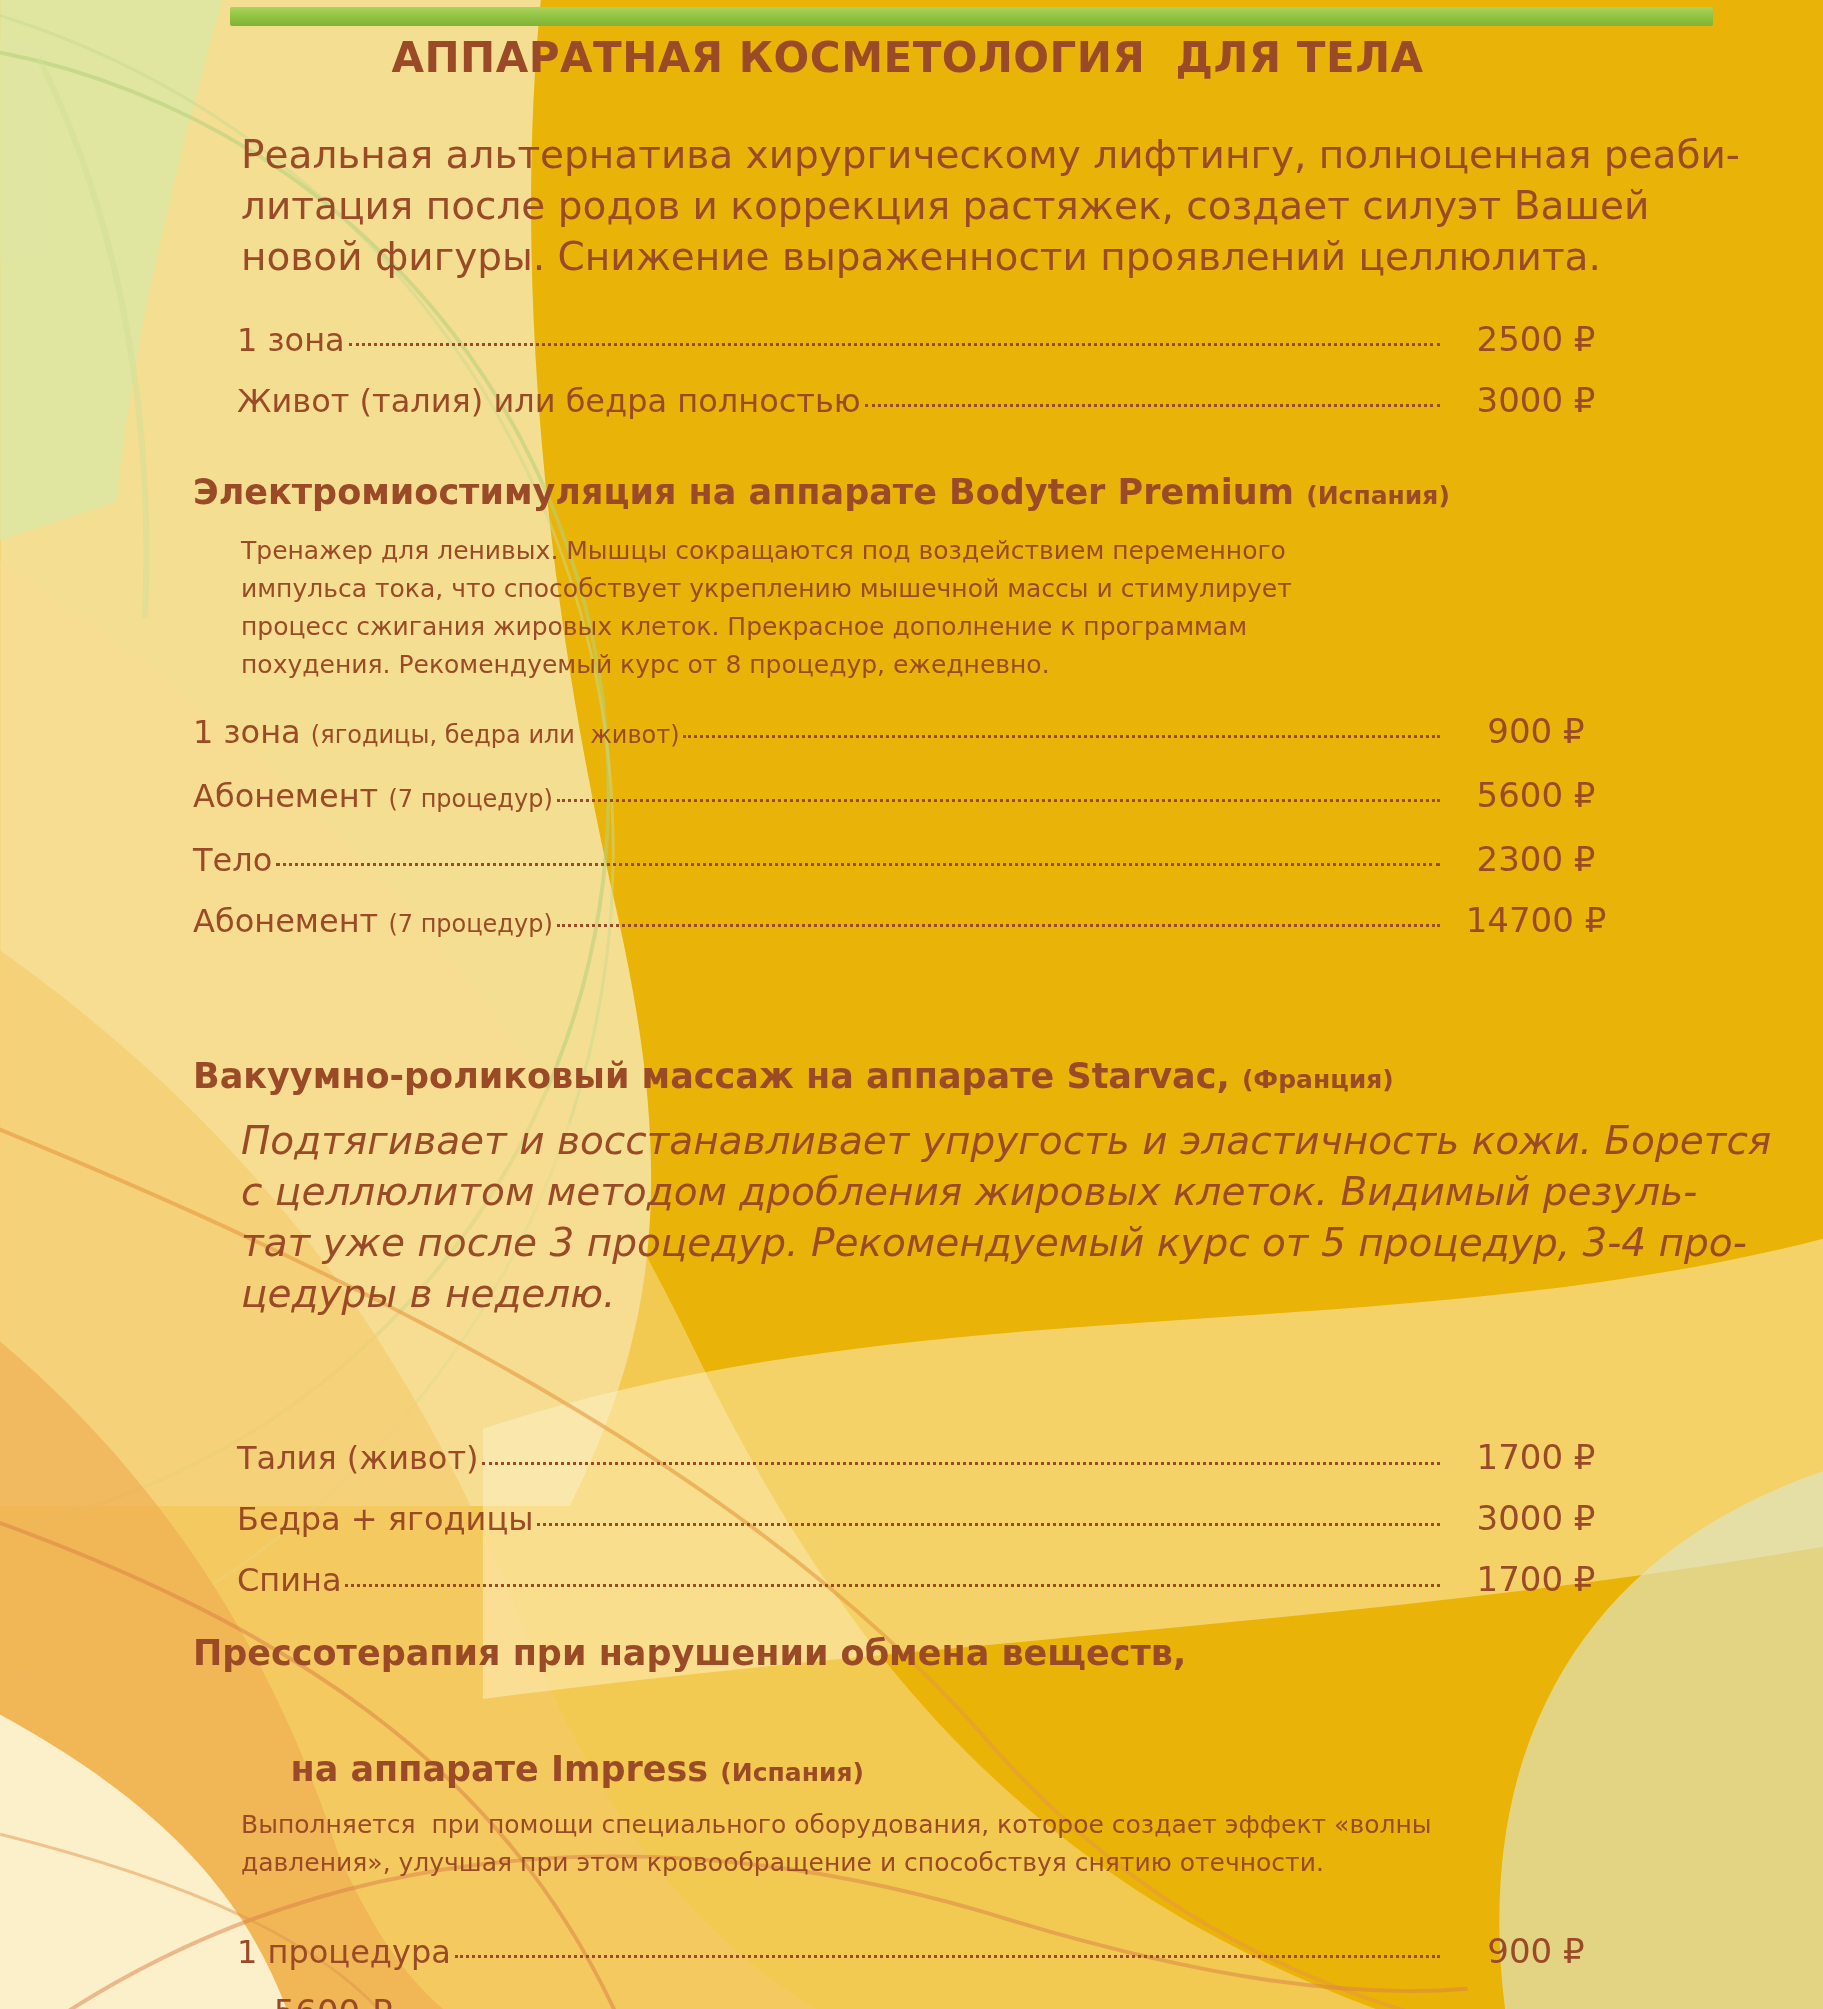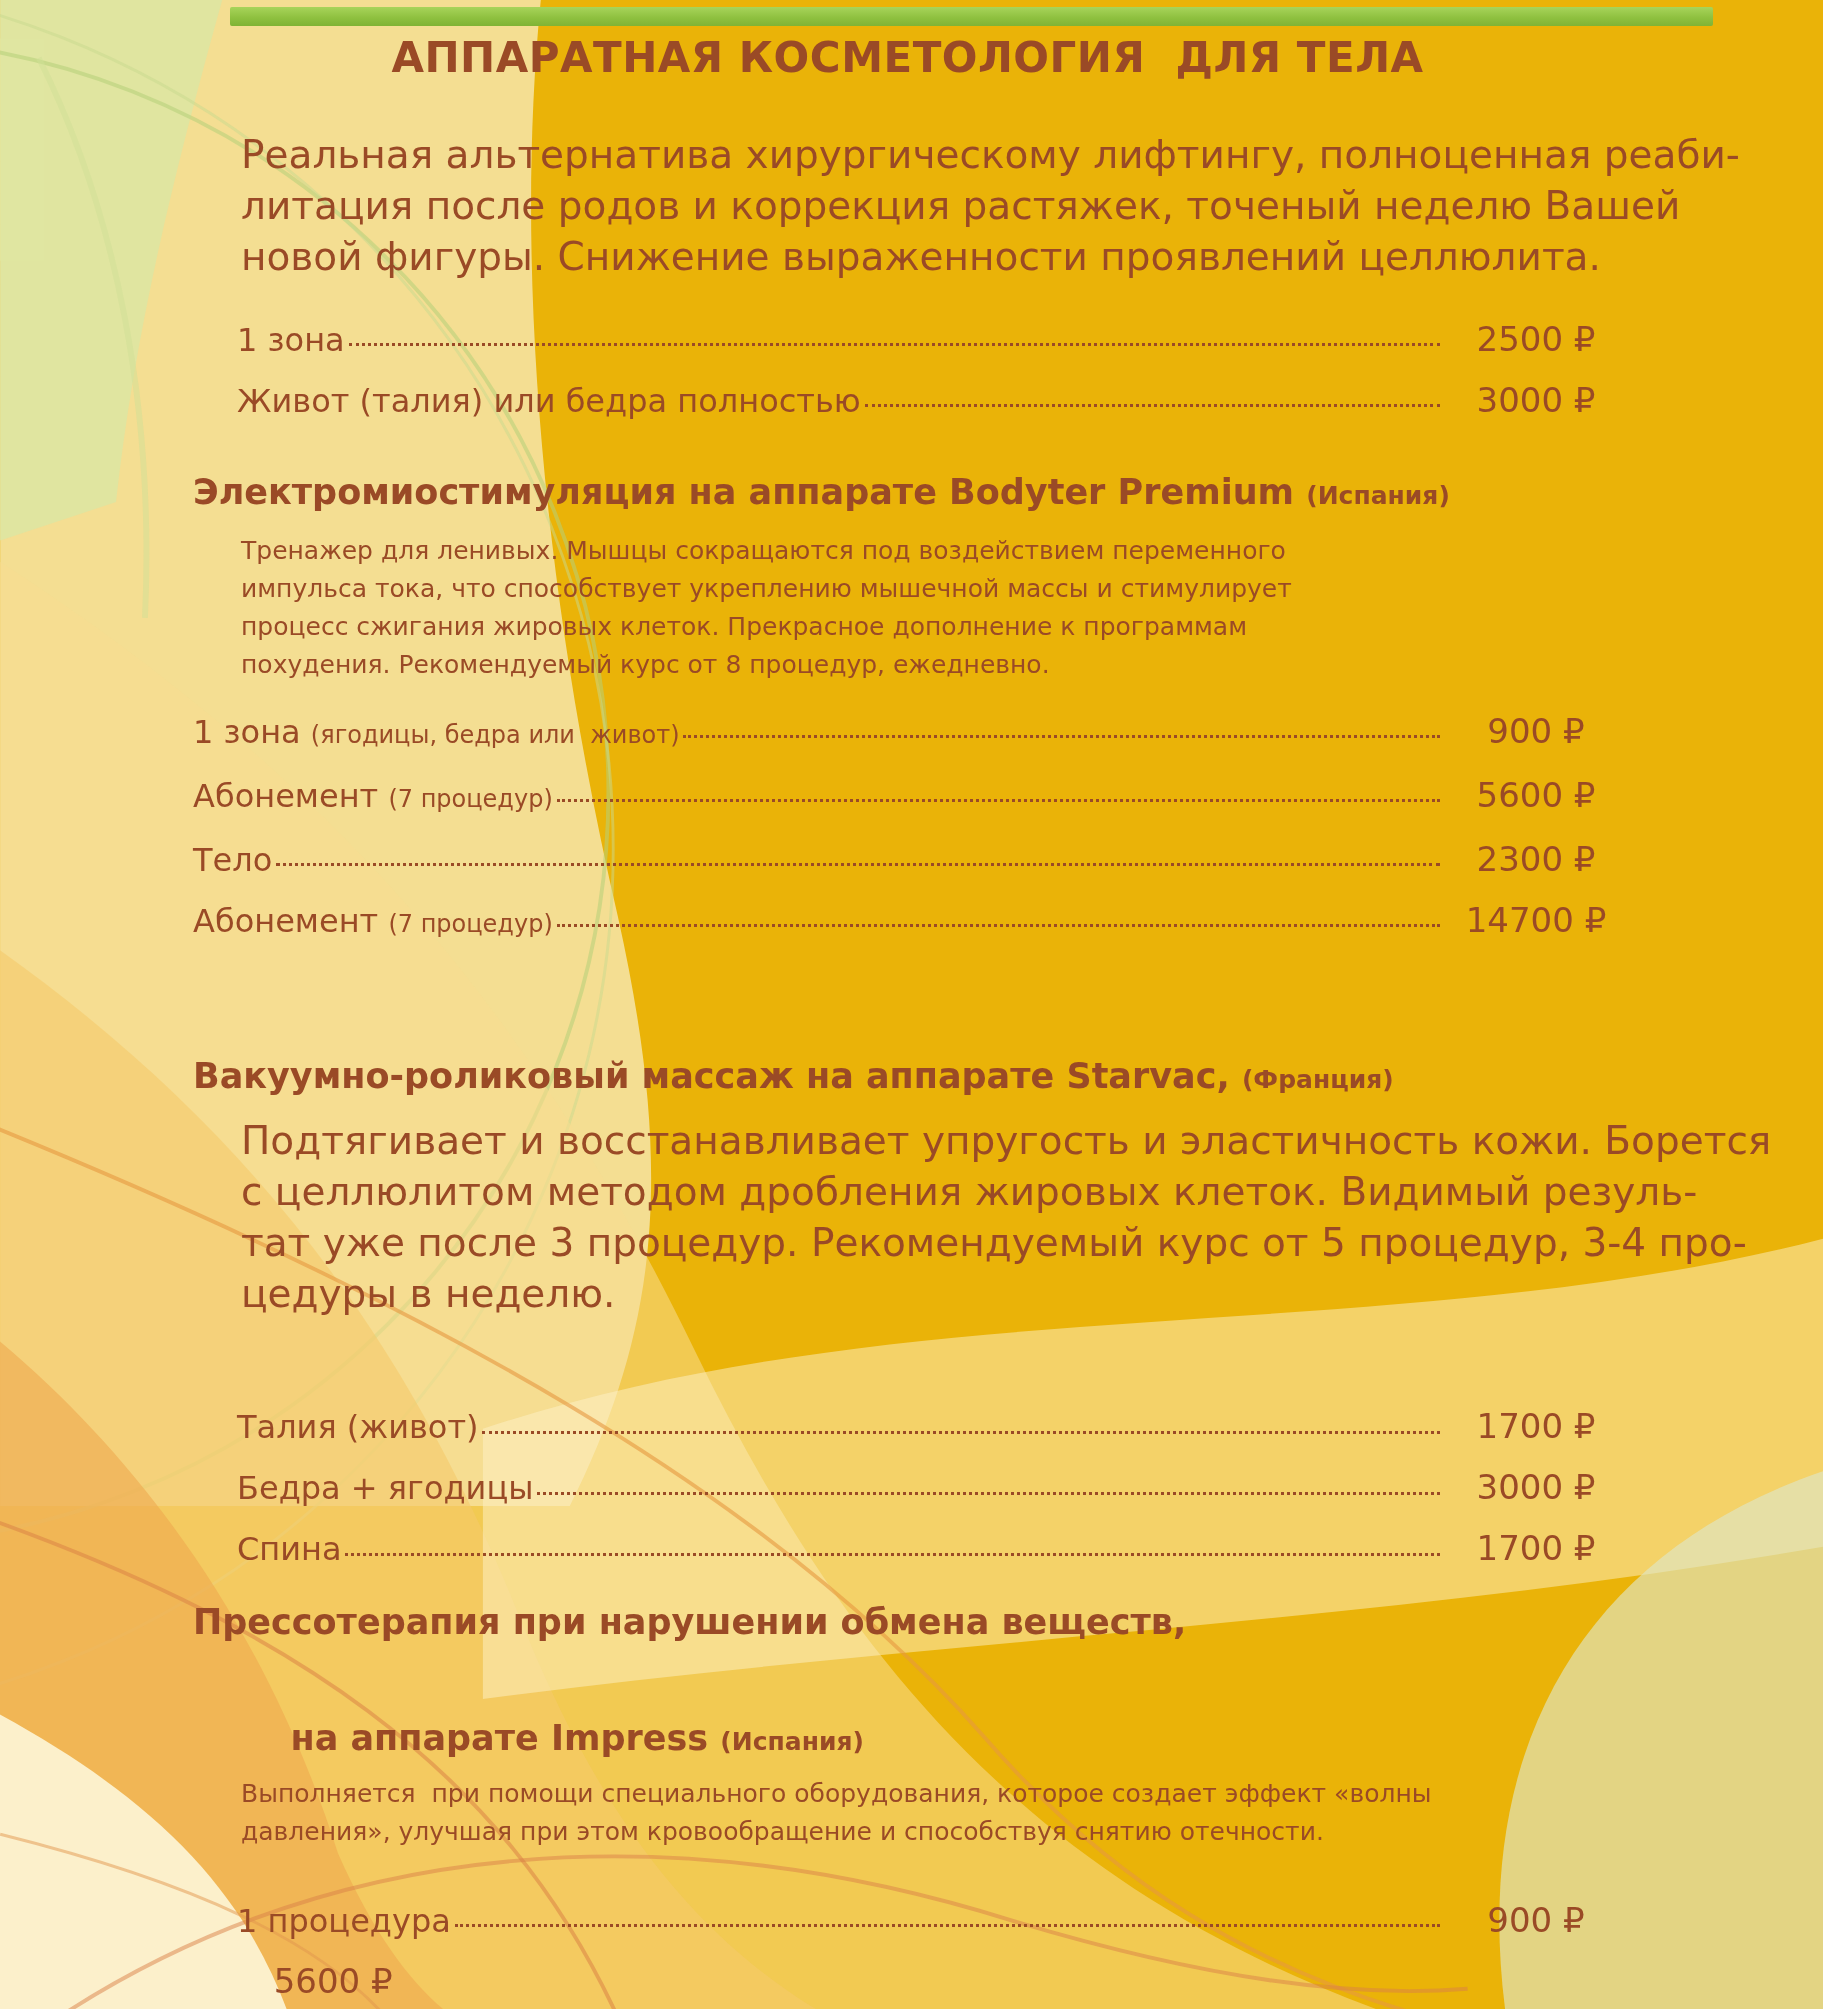--- a/index.html
+++ b/index.html
@@ -48,21 +48,21 @@
     margin:0 9.7px 0 3.9px;
     position:relative;top:-4.8px;
   }
   .price{min-width:172px;text-align:center;font-size:34px;white-space:pre;}
   
   .s1{margin-top:5.8px;}
   .s1 .rows{margin-bottom:0;}
   .s2{margin-top:39px;}
   .s2 .desc{margin-bottom:17.4px;}
   .s3{margin-top:100px;}
-  .s3 .desc{margin-bottom:77px;}
+  .s3 .desc{margin-bottom:108px;font-style:italic;}
   .s4{margin-top:13.5px;}
   .s4 h2{line-height:58px;margin-bottom:3.9px;}
   .s4 .desc{margin-bottom:39px;}
 </style>
 </head>
 <body>
 
 <div class="page">
 
   <svg class="bg" width="1824" height="2009" viewBox="0 0 1889 2081" aria-hidden="true">
@@ -86,21 +86,21 @@
 
   <div class="green-bar"></div>
 
   <div class="content">
 
     <h1 class="title">АППАРАТНАЯ КОСМЕТОЛОГИЯ  ДЛЯ ТЕЛА</h1>
 
     <section class="s1">
       <div class="desc large">
         <span class="dline">Реальная альтернатива хирургическому лифтингу, полноценная реаби-</span>
-        <span class="dline">литация после родов и коррекция растяжек, точеный неделю Вашей</span>
+        <span class="dline">литация после родов и коррекция растяжек, создает силуэт Вашей</span>
         <span class="dline">новой фигуры. Снижение выраженности проявлений целлюлита.</span>
       </div>
       <div class="rows indent">
         <div class="price-row">
           <span class="label">1 зона</span>
           <span class="dots"></span>
           <span class="price">2500 ₽</span>
         </div>
         <div class="price-row">
           <span class="label">Живот (талия) или бедра полностью</span>

